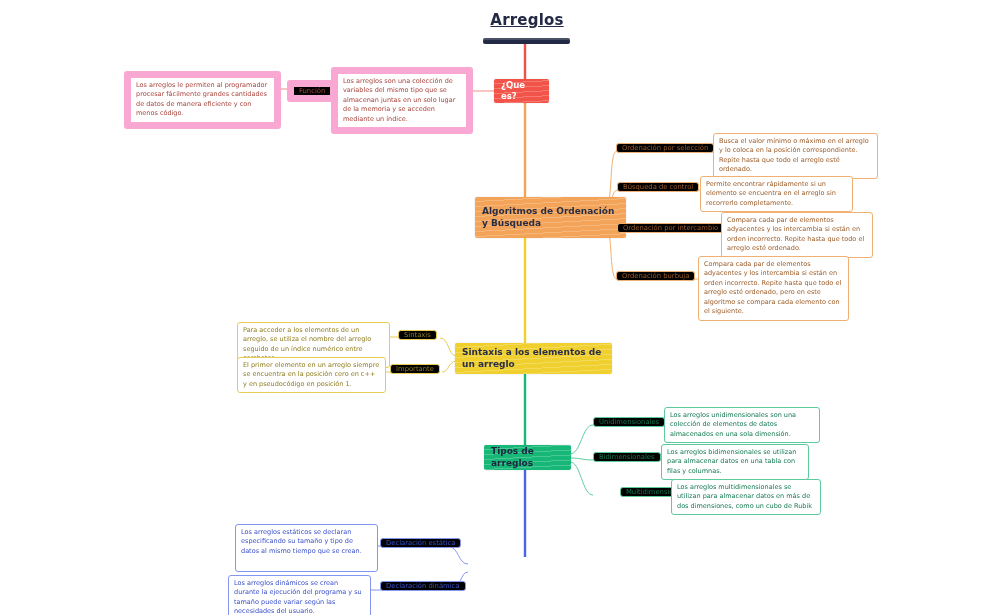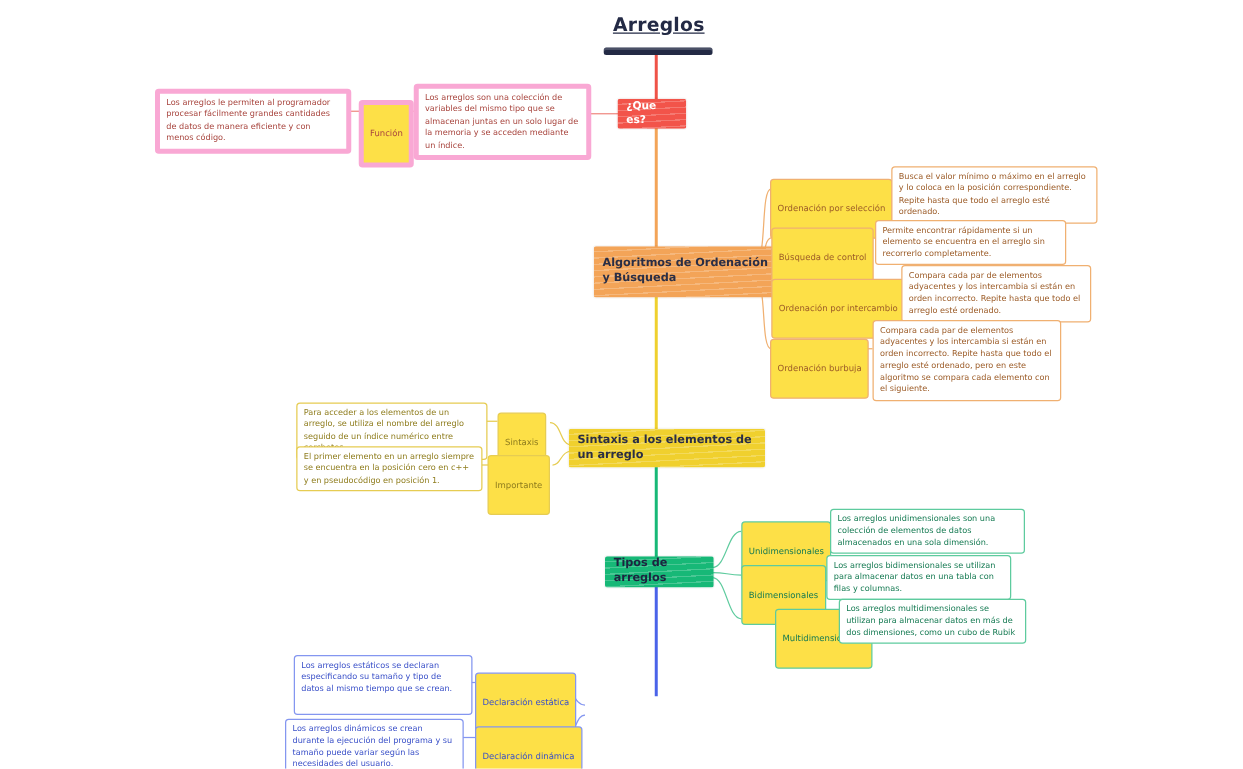--- a/index.html
+++ b/index.html
@@ -21,25 +21,25 @@
     border-radius:2px;display:flex;align-items:center;
     font-weight:600;line-height:1.25;padding:2px 7px;
     background-image:repeating-linear-gradient(177deg,rgba(255,255,255,0) 0 4px,rgba(255,255,255,.22) 4px 5px);
     box-shadow:0 0 0 1px rgba(0,0,0,.03);
   }
   .tbox{
     background:#fff;border-radius:3px;padding:3px 5px;
     font-size:6.5px;line-height:1.45;
   }
   .lbox{
-    background:#fde047;border-radius:3px;padding:19px 5px;
+    background:#000000;border-radius:3px;padding:0 5px;
     font-size:6.8px;line-height:1.2;white-space:nowrap;
   }
   
-  .red-border{border:4px solid #f9a8d4;color:#a8453e;}
+  .red-border{border:7px solid #f9a8d4;color:#a8453e;}
   .node-red{background-color:#f2544a;color:#fff;font-size:8.5px;justify-content:center;}
   
   .orange-border{border:1px solid #f0b071;color:#9c5c28;}
   .node-orange{background-color:#f3a458;color:#2a2e45;font-size:9px;margin-left:20px;}
   
   .yellow-border{border:1px solid #e6cc52;color:#8f7d1e;}
   .node-yellow{background-color:#f0d02e;color:#2a2e45;font-size:9px;}
   
   .green-border{border:1px solid #5ecb9e;color:#157a52;}
   .node-green{background-color:#17b877;color:#1d2440;font-size:9px;justify-content:center;}

